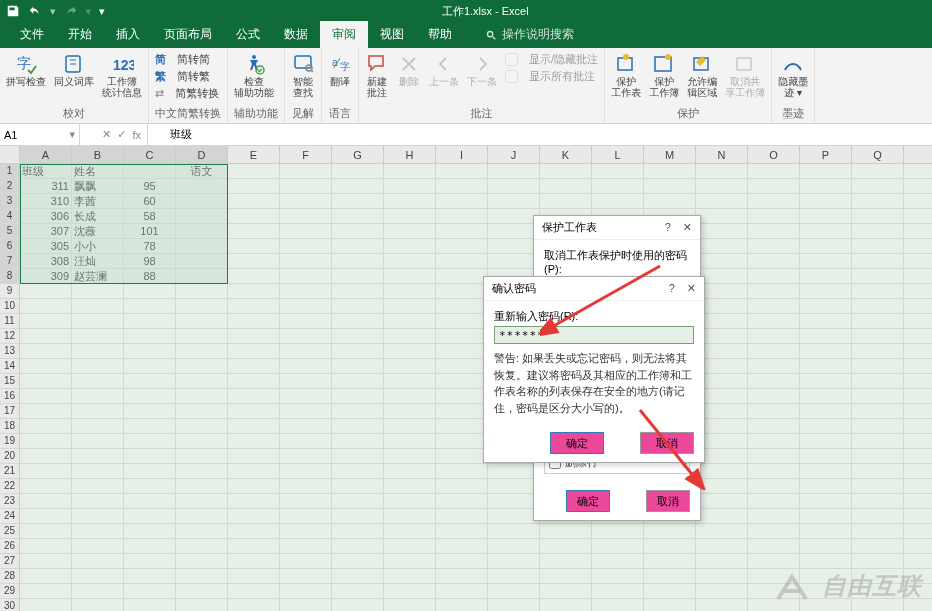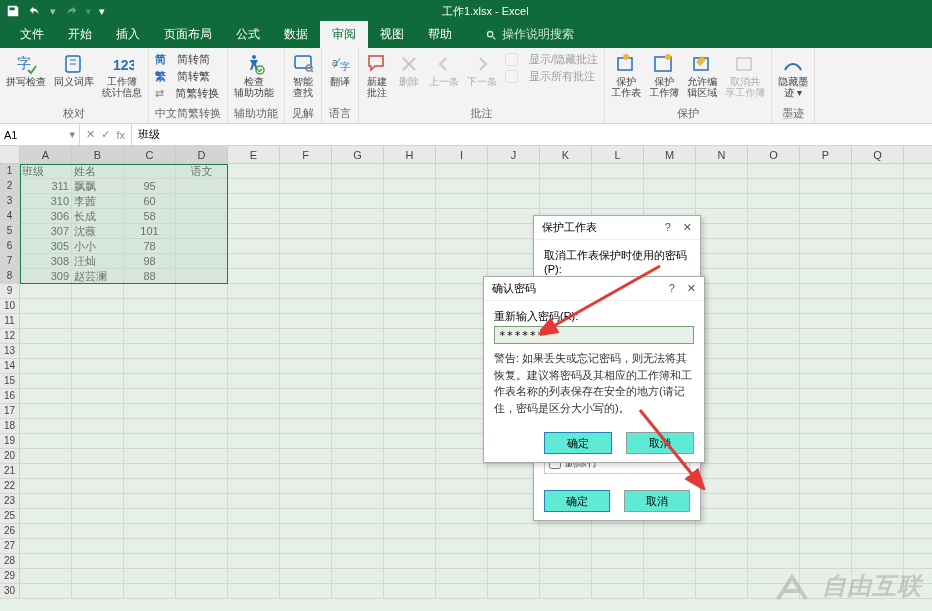--- a/index.html
+++ b/index.html
@@ -23,21 +23,21 @@
 .rb-group { border-right: 1px solid #e0e0e0; display: flex; flex-direction: column; padding: 4px 6px 2px; }
 .rb-group .rb-items { display: flex; align-items: flex-start; gap: 8px; flex: 1; }
 .rb-group .rb-item-stack { display: flex; flex-direction: column; gap: 2px; }
 .rb-group .rb-item { display: flex; flex-direction: column; align-items: center; cursor: pointer; color: #444; white-space: nowrap; }
 .rb-group .rb-item svg { width: 24px; height: 24px; }
 .rb-group .rb-item .sm { font-size: 10px; line-height: 11px; text-align: center; }
 .rb-group .rb-label { text-align: center; color: #666; font-size: 11px; padding-top: 2px; }
 .rb-small { display: flex; align-items: center; gap: 4px; cursor: pointer; color: #444; }
 
 
-.formula-bar { height: 22px; background: #fff; border-bottom: 1px solid #d4d4d4; display: flex; align-items: center; font-size: 11px; }
+.formula-bar { height: 22px; background: #fff; border-bottom: 1px solid #d4d4d4; display: flex; align-items: center; font-size: 11px; gap: 16px; }
 .formula-bar .name-box { width: 80px; height: 100%; border-right: 1px solid #d4d4d4; display: flex; align-items: center; padding: 0 4px; }
 .formula-bar .name-box input { width: 100%; border: none; font-size: 11px; outline: none; }
 .formula-bar .fx-controls { display: flex; align-items: center; gap: 6px; padding: 0 6px; color: #888; border-right: 1px solid #d4d4d4; height: 100%; }
 .formula-bar .fx-val { flex: 1; padding: 0 6px; }
 
 
 .grid-area { position: relative; height: calc(611px - 22px - 26px - 76px - 22px); overflow: hidden; }
 .col-headers { display: flex; height: 18px; background: #e9e9e9; border-bottom: 1px solid #ccc; }
 .corner { width: 20px; border-right: 1px solid #ccc; background: #e9e9e9; }
 .col-h { width: 52px; border-right: 1px solid #ccc; text-align: center; font-size: 11px; color: #444; line-height: 18px; }
@@ -53,21 +53,21 @@
 
 .dialog { position: absolute; background: #fff; border: 1px solid #aaa; box-shadow: 2px 2px 6px rgba(0,0,0,0.2); font-size: 11px; }
 .dialog .dlg-title { height: 24px; display: flex; align-items: center; justify-content: space-between; padding: 2px 8px; border-bottom: 1px solid #eee; }
 .dialog .dlg-title .dlg-buttons { display: flex; gap: 12px; color: #555; }
 .dialog .dlg-body { padding: 8px 10px; }
 .dialog label { display: block; margin-bottom: 2px; }
 .dialog .pw-input { width: 100%; height: 18px; border: 1px solid #7aa07a; background: #e6f0e6; font-size: 11px; padding: 0 4px; font-family: monospace; letter-spacing: 1px; }
 .dialog .ck { display: flex; align-items: center; gap: 4px; margin: 1px 0; color: #555; }
 .dialog .ck input { width: 12px; height: 12px; }
 .dialog .btn-row { display: flex; justify-content: flex-end; gap: 14px; padding: 8px 10px; }
-.dialog .btn { width: 68px; height: 22px; border: 1px solid #999; background: #5eead4; font-size: 11px; cursor: pointer; }
+.dialog .btn { width: 54px; height: 22px; border: 1px solid #999; background: #ec4899; font-size: 11px; cursor: pointer; margin-left: 22px; }
 .dialog .btn.accent { border: 1px solid #2a7fba; }
 .warn { color: #333; line-height: 1.5; margin-top: 6px; }
 
 
 .arrow-svg { position: absolute; pointer-events: none; }
 
 
 .watermark { position: absolute; right: 10px; bottom: 8px; font-size: 24px; font-weight: bold; color: rgba(160,160,160,0.5); font-style: italic; letter-spacing: 1px; }
 .watermark svg { vertical-align: middle; }
 </style>
@@ -778,20 +778,40 @@
         <div class="cell"></div>
         <div class="cell"></div>
         <div class="cell"></div>
         <div class="cell"></div>
         <div class="cell"></div>
         <div class="cell"></div>
         <div class="cell"></div>
         <div class="cell"></div>
       </div>
       <div class="row">
+        <div class="row-h">24</div>
+        <div class="cell"></div>
+        <div class="cell"></div>
+        <div class="cell"></div>
+        <div class="cell"></div>
+        <div class="cell"></div>
+        <div class="cell"></div>
+        <div class="cell"></div>
+        <div class="cell"></div>
+        <div class="cell"></div>
+        <div class="cell"></div>
+        <div class="cell"></div>
+        <div class="cell"></div>
+        <div class="cell"></div>
+        <div class="cell"></div>
+        <div class="cell"></div>
+        <div class="cell"></div>
+        <div class="cell"></div>
+      </div>
+      <div class="row">
         <div class="row-h">25</div>
         <div class="cell"></div>
         <div class="cell"></div>
         <div class="cell"></div>
         <div class="cell"></div>
         <div class="cell"></div>
         <div class="cell"></div>
         <div class="cell"></div>
         <div class="cell"></div>
         <div class="cell"></div>

